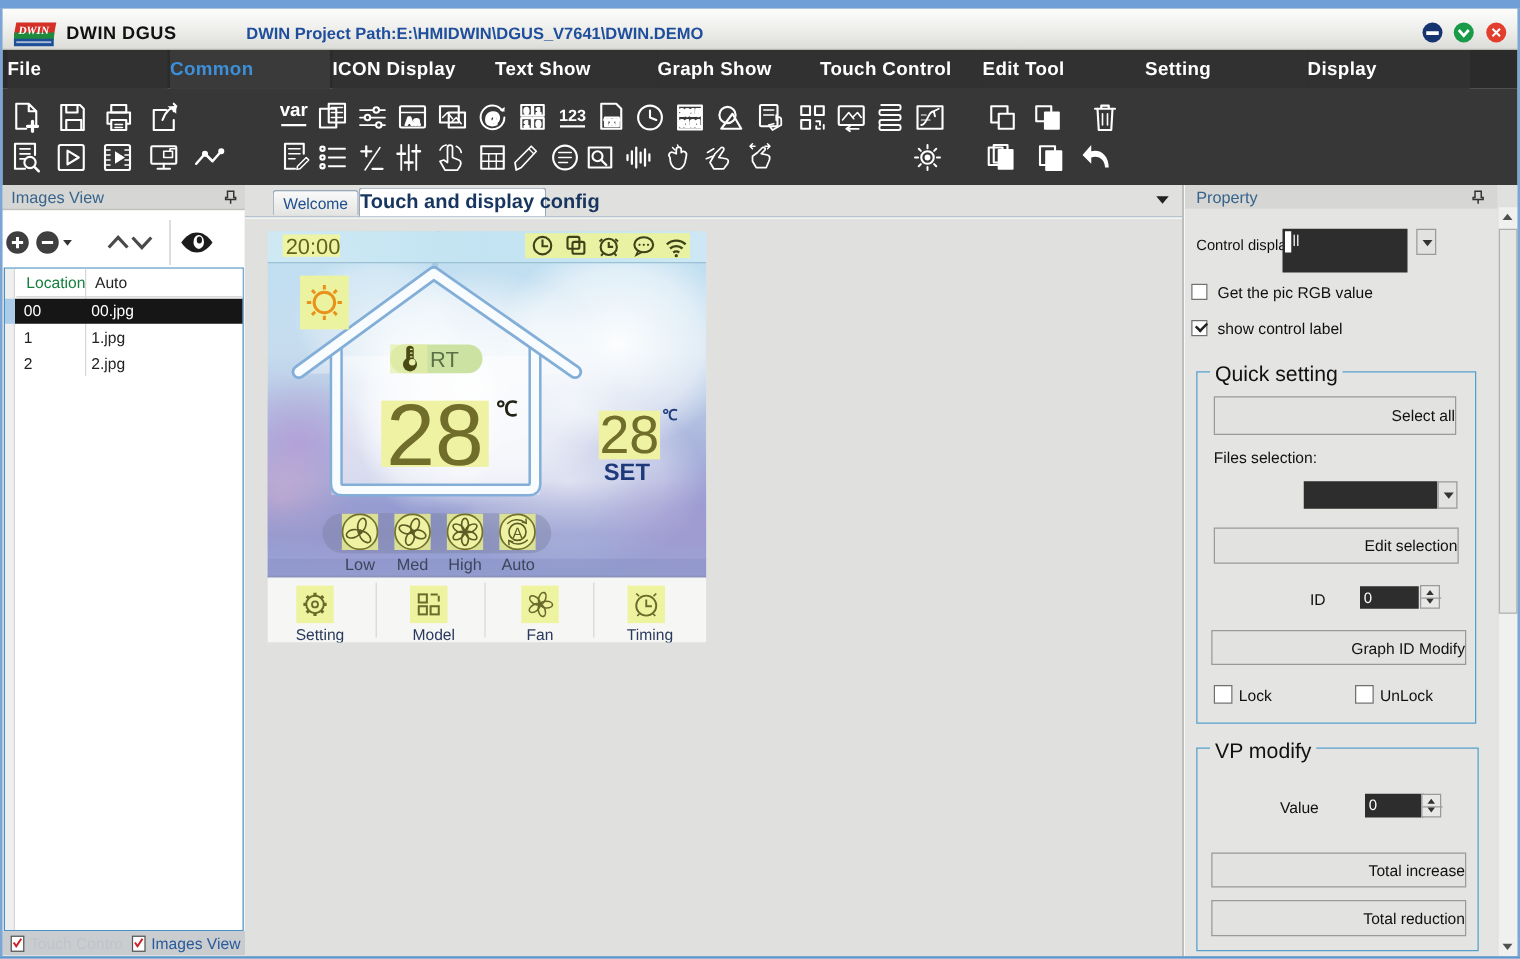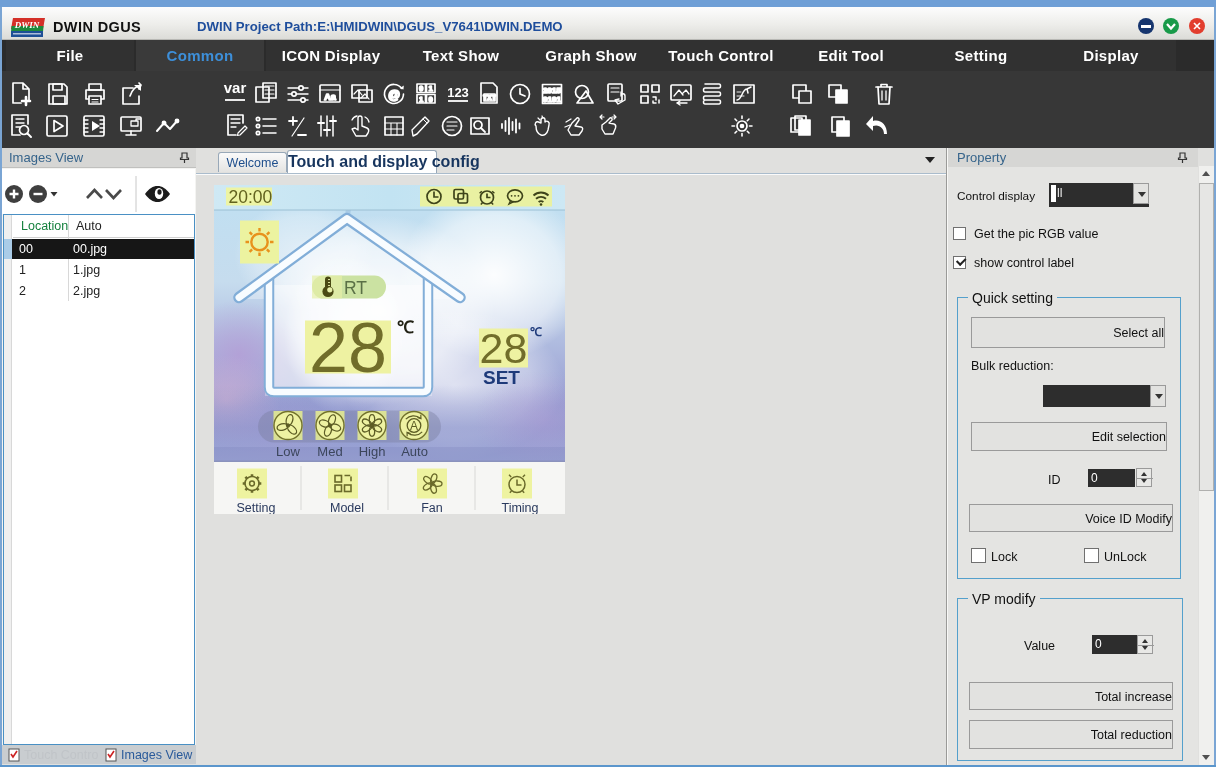--- a/index.html
+++ b/index.html
@@ -19,21 +19,21 @@
 #projpath { left:195px; top:12px; font-size:13.2px; font-weight:bold; color:#1f4e9c; }
 .winbtn { top:11px; width:16px; height:16px; border-radius:50%; }
 #btn-min { left:1136px; background:#16356e; }
 #btn-min:after{ content:""; position:absolute; left:3px; top:6.5px; width:10px; height:3px; background:#fff;}
 #btn-chk { left:1161px; background:#189a49; }
 #btn-cls { left:1187px; background:#e23d2d; }
 
 
 #menubar { left:2px; top:40px; width:1212px; height:31px; background:#2b2b2b; }
 .mi { position:absolute; top:0; height:31px; width:128px; color:#fff; font-size:15px; letter-spacing:0.3px; font-weight:bold;
-  text-align:center; line-height:31px; background:#313131;}
+  text-align:left; line-height:31px; background:#313131;}
 .mi.sel { color:#3d8fd9; background:#3a3a3a; }
 
 
 #toolbar { left:2px; top:71px; width:1212px; height:77px; background:#373737; }
 #toolbar svg { position:absolute; }
 .icw { stroke:#fff; fill:none; stroke-width:1.7; stroke-linecap:round; stroke-linejoin:round; }
 .ictx { fill:#fff; font-family:"Liberation Sans",sans-serif; font-weight:bold; }
 
 
 #lpanel { left:2px; top:148px; width:194px; height:597px; background:#f4f4f2; }
@@ -57,21 +57,21 @@
 #rpanel { left:948px; top:148px; width:250px; height:617px; background:#e4e4e2; }
 #rp-head { left:0; top:0; width:250px; height:19px; background:#d6d6d4; color:#36648b; font-size:13px;
   padding-left:9px; line-height:19px; }
 #rdivider { left:946px; top:148px; width:1px; height:617px; background:#9a9a98; }
 #rdivider2 { left:947px; top:148px; width:1px; height:617px; background:#f8f8f6; }
 .rp-lbl { font-size:12.5px; color:#111; }
 .rbtn { position:absolute; background:#e2e2e0; border:1px solid #9a9a9a; font-size:12.5px; color:#111;
   text-align:right; font-family:"Liberation Sans",sans-serif; }
 .darkbox { position:absolute; background:#2d2d2d; }
 .grp { position:absolute; border:1px solid #54a0cc; }
-.grp-title { position:absolute; top:-8px; left:10px; background:#e4e4e2; padding:0 4px; font-size:14px; color:#111;text-align:right; }
+.grp-title { position:absolute; top:-8px; left:10px; background:#e4e4e2; padding:0 4px; font-size:17px; color:#111;text-align:right; }
 .cb { position:absolute; width:13px; height:13px; background:#fff; border:1px solid #707070; }
 .cb.checked:after { content:""; position:absolute; left:2px; top:0px; width:7px; height:4px;
   border-left:2px solid #222; border-bottom:2px solid #222; transform:rotate(-45deg) translate(0,1px); }
 
 #rscroll { left:1199px; top:166px; width:15px; height:599px; background:#f0f0ee; }
 .sbtn { position:absolute; left:0; width:15px; height:16px; background:#f0f0ee; }
 #sthumb { position:absolute; left:0px; top:17px; width:15px; height:308px; background:#e6e6e4; border:1px solid #b0b0ae; }
 .arrowup { width:0;height:0;border-left:4px solid transparent;border-right:4px solid transparent;border-bottom:5px solid #505050; position:absolute; left:3px; top:5px;}
 .arrowdn { width:0;height:0;border-left:4px solid transparent;border-right:4px solid transparent;border-top:5px solid #505050; position:absolute; left:3px; top:6px;}
 
@@ -619,50 +619,50 @@
 <div class="abs" id="rdivider"></div>
 <div class="abs" id="rdivider2"></div>
 <div class="abs" id="rpanel">
   <div class="abs" id="rp-head">Property
     <svg class="abs" style="right:10px;top:4px" width="11" height="12" viewBox="0 0 11 12">
       <path d="M3,1 L8,1 L8,6 L9.5,6 L9.5,7.5 L1.5,7.5 L1.5,6 L3,6 Z M5.5,7.5 L5.5,11" stroke="#333" stroke-width="1.2" fill="none"></path>
     </svg>
   </div>
 
   <span class="abs rp-lbl" style="left:9px;top:41px;font-size:11.8px">Control display</span>
-  <div class="darkbox" style="left:101px;top:35px;width:100px;height:24px">
+  <div class="darkbox" style="left:78px;top:35px;width:100px;height:35px">
     <div class="abs" style="left:2px;top:2px;width:5px;height:17px;background:#fff"></div>
     <span class="abs" style="left:8px;top:3px;color:#e8e8e8;font-size:12.5px">ll</span>
   </div>
   <div class="rbtn" style="left:185px;top:35px;width:16px;height:21px">
     <div style="position:absolute;left:3.5px;top:8px;width:0;height:0;border-left:4px solid transparent;border-right:4px solid transparent;border-top:5px solid #333"></div>
   </div>
 
   <div class="cb" style="left:5px;top:79px"></div>
   <span class="abs rp-lbl" style="left:26px;top:79px">Get the pic RGB value</span>
   <div class="cb checked" style="left:5px;top:108px"></div>
   <span class="abs rp-lbl" style="left:26px;top:108px">show control label</span>
 
   <div class="grp" style="left:9px;top:149px;width:224px;height:282px">
     <div class="grp-title">Quick setting</div>
     <div class="rbtn" style="left:13px;top:19px;width:194px;height:31px;line-height:31px">Select all</div>
-    <span class="abs rp-lbl" style="left:13px;top:61px">Bulk reduction:</span>
+    <span class="abs rp-lbl" style="left:13px;top:61px">Files selection:</span>
     <div class="darkbox" style="left:85px;top:87px;width:107px;height:22px"></div>
     <div class="rbtn" style="left:192px;top:87px;width:16px;height:22px">
       <div style="position:absolute;left:3.5px;top:8px;width:0;height:0;border-left:4px solid transparent;border-right:4px solid transparent;border-top:5px solid #333"></div>
     </div>
     <div class="rbtn" style="left:13px;top:124px;width:196px;height:29px;line-height:29px">Edit selection</div>
     <span class="abs rp-lbl" style="left:90px;top:175px">ID</span>
     <div class="darkbox" style="left:130px;top:171px;width:47px;height:18px">
       <span class="abs" style="left:3px;top:2px;color:#fff;font-size:12px">0</span>
     </div>
     <div class="spinner" style="left:178px;top:170px">
         <div class="spinmid"></div>
       </div>
-    <div class="rbtn" style="left:11px;top:206px;width:204px;height:28px;line-height:28px">Voice ID Modify</div>
+    <div class="rbtn" style="left:11px;top:206px;width:204px;height:28px;line-height:28px">Graph ID Modify</div>
     <div class="cb" style="left:13px;top:250px;width:15px;height:15px"></div>
     <span class="abs rp-lbl" style="left:33px;top:252px">Lock</span>
     <div class="cb" style="left:126px;top:250px;width:15px;height:15px"></div>
     <span class="abs rp-lbl" style="left:146px;top:252px">UnLock</span>
   </div>
 
   <div class="grp" style="left:9px;top:450px;width:226px;height:163px">
     <div class="grp-title">VP modify</div>
     <span class="abs rp-lbl" style="left:66px;top:40px">Value</span>
     <div class="darkbox" style="left:134px;top:36px;width:47px;height:19px">

